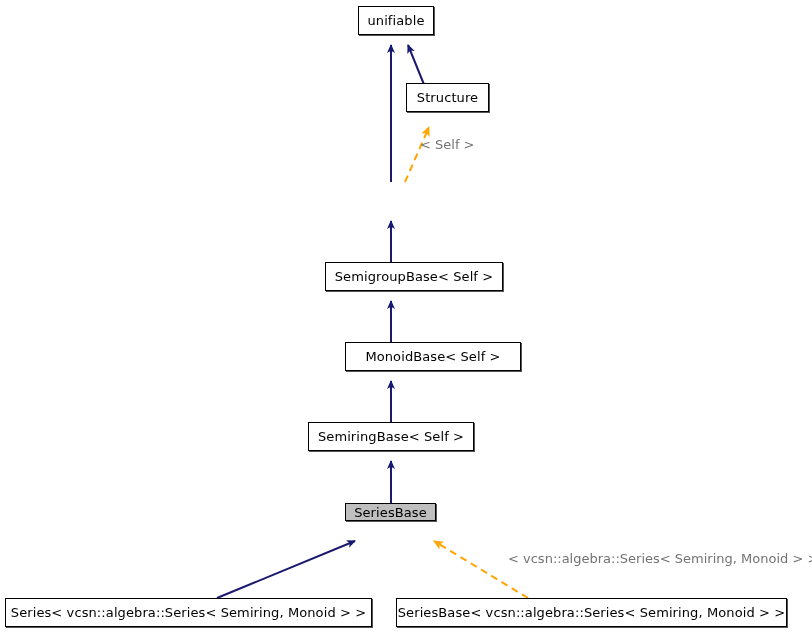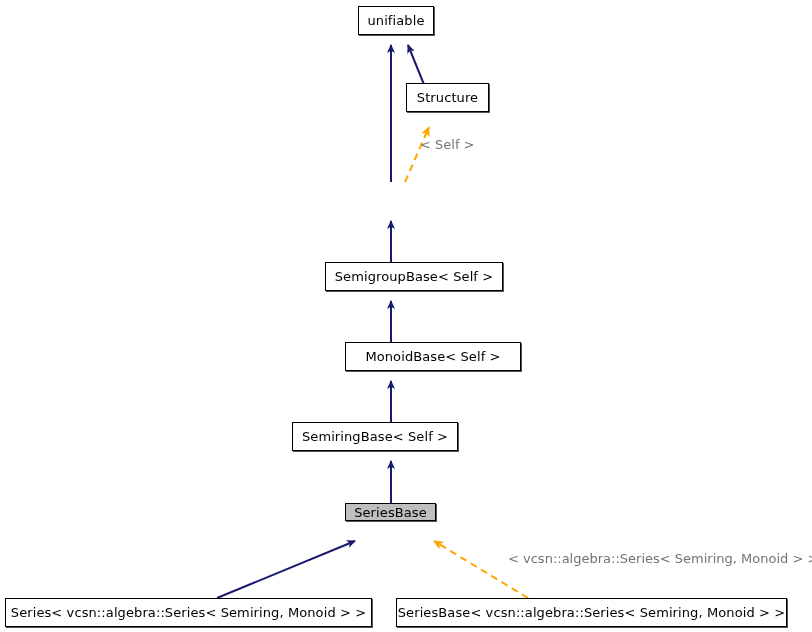--- a/index.html
+++ b/index.html
@@ -118,21 +118,21 @@
 
 
   <div class="node" style="left:302px; top:262px; width:178px; height:29px;margin-left:23px;">
     <span>SemigroupBase&lt; Self &gt;</span>
   </div>
 
   <div class="node" style="left:311px; top:342px; width:176px; height:29px;margin-left:34px;">
     <span>MonoidBase&lt; Self &gt;</span>
   </div>
 
-  <div class="node" style="left:292px; top:422px; width:166px; height:29px;">
+  <div class="node" style="left:308px; top:422px; width:166px; height:29px;">
     <span>SemiringBase&lt; Self &gt;</span>
   </div>
 
   <div class="node highlight" style="left:345px; top:503px; width:91px; height:18px;">
     <span>SeriesBase</span>
   </div>
 
   <div class="node" style="left:5px; top:598px; width:367px; height:29px;">
     <span>Series&lt; vcsn::algebra::Series&lt; Semiring, Monoid &gt; &gt;</span>
   </div>

